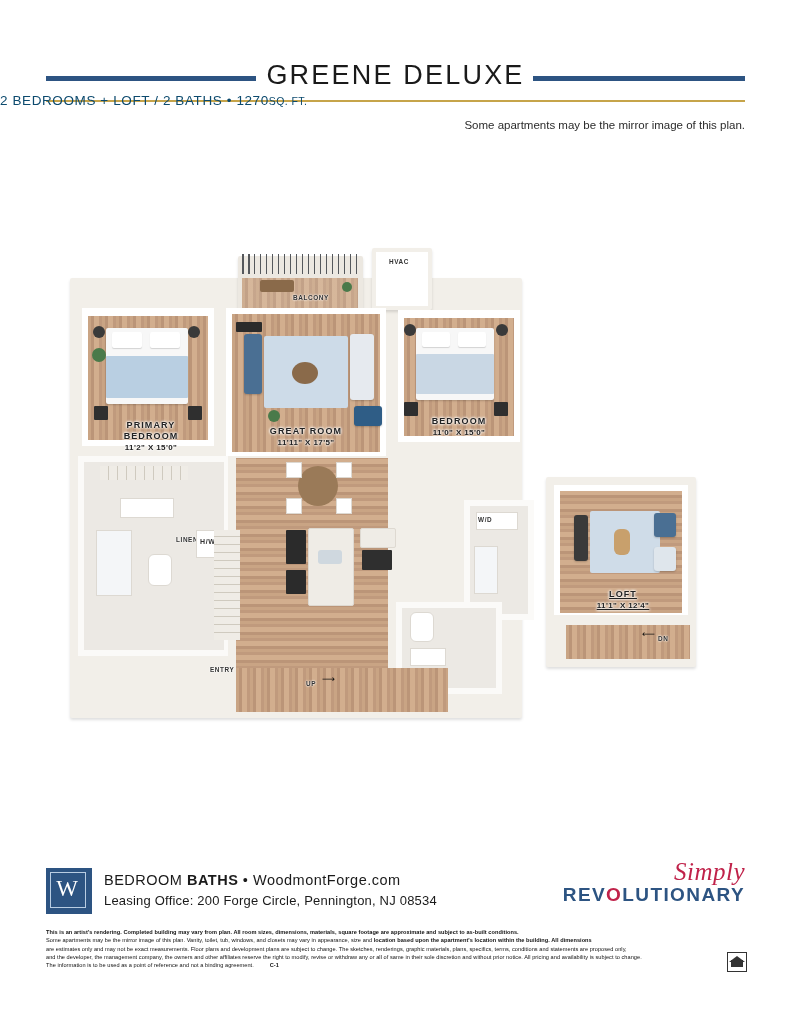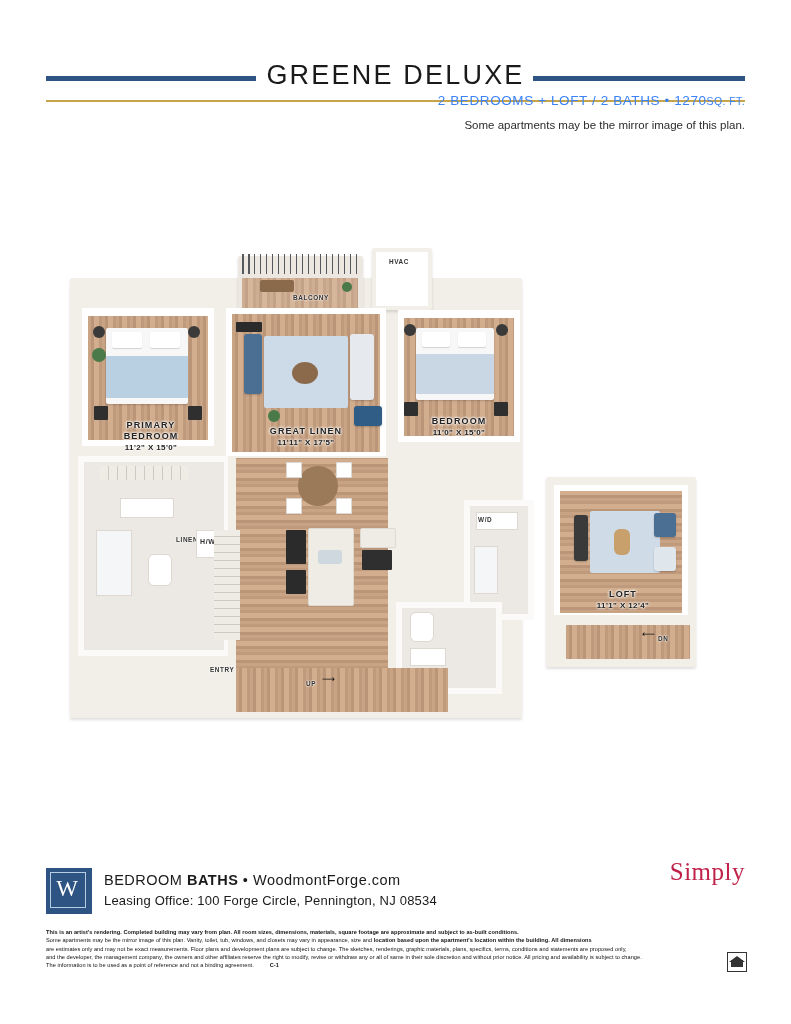--- a/index.html
+++ b/index.html
@@ -22,22 +22,22 @@
     font-weight:400;color:#1a1a1a;
     font-family:"Liberation Sans", sans-serif;
   }
   .rule-blue-left{position:absolute;top:46px;left:46px;width:210px;height:5px;background:#2d5482;}
   .rule-blue-right{position:absolute;top:46px;left:533px;width:212px;height:5px;background:#2d5482;}
   .rule-gold{position:absolute;top:70px;left:46px;width:699px;height:2px;background:#c6a44a;}
 
   
   .specs{
     position:absolute;top:93px;left:0;width:745px;
-    text-align:right;
-    font-size:13.5px;letter-spacing:.6px;color:#3b82f6;
+    text-align:left;
+    font-size:13.5px;letter-spacing:.6px;color:#0c4a6e;
   }
   .specs .sqft-unit{font-size:10.5px;letter-spacing:.4px;}
   .mirror-note{
     position:absolute;top:119px;left:0;width:745px;
     text-align:right;font-size:11.5px;color:#2b2b2b;
   }
 
   
   .plan{position:absolute;top:185px;left:46px;width:699px;height:560px;}
 
@@ -106,21 +106,21 @@
     position:absolute;left:58px;top:12px;font-size:14.5px;letter-spacing:.5px;color:#1a1a1a;
   }
   .brand b{font-weight:700;}
   .address{
     position:absolute;left:58px;top:33px;font-size:13px;color:#1a1a1a;letter-spacing:.2px;
   }
   .simply{
     position:absolute;right:0;top:0;text-align:right;width:260px;
   }
   .simply .s1{
-    font-family:"Liberation Serif", serif;
+    font-family:"Liberation Serif", serif;font-style:italic;
     color:#c0224a;font-size:25px;line-height:24px;letter-spacing:.5px;
   }
   .simply .s2{
     font-size:19px;letter-spacing:1.4px;color:#2d5482;font-weight:700;line-height:22px;
   }
   .simply .s2 .rev-o{color:#c0224a;}
 
   
   .disclaimer{
     position:absolute;left:46px;top:928px;width:660px;
@@ -215,21 +215,21 @@
       <div class="wallw" style="left:166px;top:78px;width:160px;height:148px;background:#ffffff;"></div>
       <div class="wood" style="left:172px;top:84px;width:148px;height:138px;"></div>
       <div class="rug" style="left:204px;top:106px;width:84px;height:72px;background:#cddbe8;"></div>
       <div class="sofa" style="left:184px;top:104px;width:18px;height:60px;background:#4a6f93;"></div>
       <div class="sofa" style="left:290px;top:104px;width:24px;height:66px;background:#e6eaef;"></div>
       <div class="sofa" style="left:294px;top:176px;width:28px;height:20px;background:#2f5d86;"></div>
       <div class="tbl" style="left:232px;top:132px;width:26px;height:22px;background:#8a6a4a;border-radius:50%;"></div>
       <div class="dark" style="left:176px;top:92px;width:26px;height:10px;background:#2b2b2b;"></div>
       <div class="plant" style="left:208px;top:180px;width:12px;height:12px;"></div>
       <div class="rlabel" style="left:176px;top:196px;width:140px;">
-        <span>GREAT LINEN</span><br>
+        <span>GREAT ROOM</span><br>
         <span class="rdim">11'11" X 17'5"</span>
       </div>
 
       <div class="wallw" style="left:338px;top:80px;width:122px;height:132px;background:#ffffff;"></div>
       <div class="wood" style="left:344px;top:88px;width:110px;height:118px;"></div>
       <div class="bed" style="left:356px;top:98px;width:78px;height:72px;"></div>
       <div class="blanket" style="left:356px;top:124px;width:78px;height:40px;background:#c9d7e4;"></div>
       <div class="pillow" style="left:362px;top:102px;width:28px;height:15px;"></div>
       <div class="pillow" style="left:398px;top:102px;width:28px;height:15px;"></div>
       <div class="dark" style="left:344px;top:94px;width:12px;height:12px;background:#3a3a3a;border-radius:50%;"></div>
@@ -286,43 +286,44 @@
 
     <div class="unit-loft">
       <div class="slab" style="left:0px;top:0px;width:150px;height:190px;background:#f2efe9;"></div>
       <div class="wallw" style="left:8px;top:8px;width:134px;height:130px;background:#ffffff;"></div>
       <div class="woodv" style="left:14px;top:14px;width:122px;height:122px;"></div>
       <div class="rug" style="left:44px;top:34px;width:70px;height:62px;background:#cfdce8;"></div>
       <div class="sofa" style="left:28px;top:38px;width:14px;height:46px;background:#3a3a3a;"></div>
       <div class="sofa" style="left:108px;top:36px;width:22px;height:24px;background:#4a6f93;"></div>
       <div class="sofa" style="left:108px;top:70px;width:22px;height:24px;background:#dfe6ec;"></div>
       <div class="tbl" style="left:68px;top:52px;width:16px;height:26px;background:#c8a06c;border-radius:6px;"></div>
-      <div class="rlabel" style="left:22px;top:112px;width:110px;">
+      <div class="rlabel" style="left:22px;top:112px;width:110px;text-decoration:underline;">
         <span>LOFT</span><br>
         <span class="rdim">11'1" X 12'4"</span>
       </div>
       <div class="wood" style="left:20px;top:148px;width:124px;height:34px;"></div>
       <div class="tlabel" style="left:112px;top:158px;">DN</div>
       <div class="arrow" style="left:96px;top:152px;">⟵</div>
     </div>
 
   </div>
 
   <div class="footer">
     <div class="logo-sq"></div>
     <div class="logo-inner"></div>
     <div class="logo-w">W</div>
 
     <div class="brand">
       <span>BEDROOM </span><b>BATHS</b><span> • WoodmontForge.com</span>
     </div>
-    <div class="address">Leasing Office: 100 Forge Circle, Pennington, NJ 08534</div>
+    <div class="address">Leasing Office: 200 Forge Circle, Pennington, NJ 08534</div>
 
     <div class="simply">
       <div class="s1">Simply</div>
+      <div class="s2"><span>REV</span><span class="rev-o">O</span><span>LUTIONARY</span></div>
     </div>
   </div>
 
   <div class="disclaimer">
     <div class="l1">This is an artist's rendering. Completed building may vary from plan. All room sizes, dimensions, materials, square footage are approximate and subject to as-built conditions.</div>
     <div><span>Some apartments may be the mirror image of this plan. Vanity, toilet, tub, windows, and closets may vary in appearance, size and </span><b>location based upon the apartment's location within the building. All dimensions</b></div>
     <div>are estimates only and may not be exact measurements. Floor plans and development plans are subject to change. The sketches, renderings, graphic materials, plans, specifics, terms, conditions and statements are proposed only,</div>
     <div>and the developer, the management company, the owners and other affiliates reserve the right to modify, revise or withdraw any or all of same in their sole discretion and without prior notice. All pricing and availability is subject to change.</div>
     <div><span>The information is to be used as a point of reference and not a binding agreement.</span><span class="code">C-1</span></div>
   </div>

